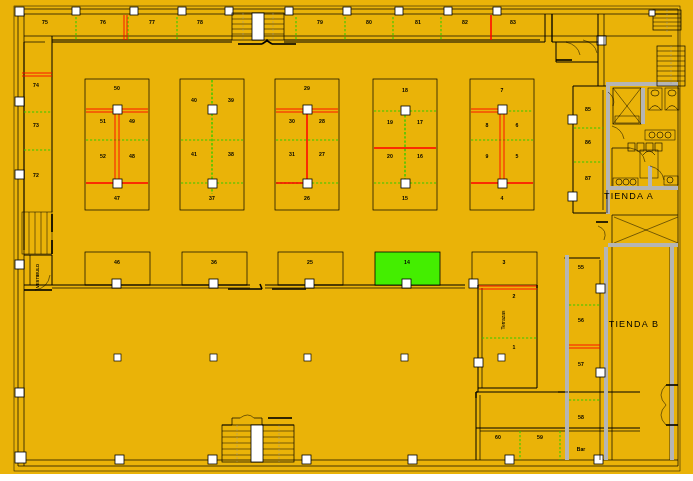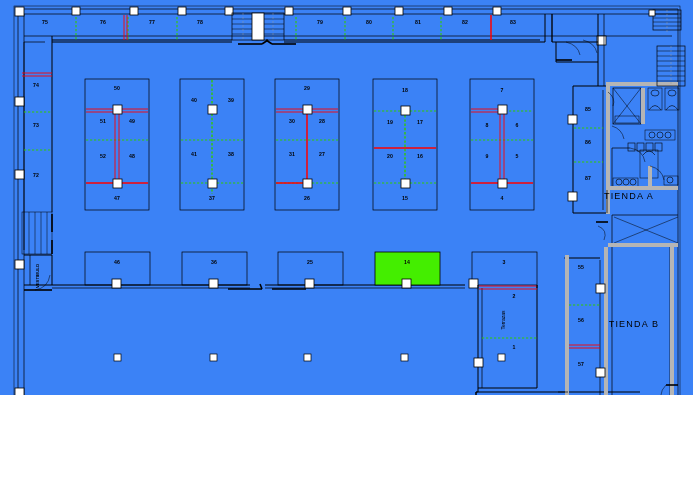--- a/index.html
+++ b/index.html
@@ -6,22 +6,22 @@
     margin: 0;
     padding: 0;
     background: #ffffff;
   }
   body {
     font-family: "Liberation Sans", sans-serif;
   }
   #plan-root {
     position: relative;
     width: 693px;
-    height: 395px;
-    background: #3b82f6;
+    height: 474px;
+    background: #eab308;
     overflow: hidden;
   }
   #plan-svg {
     position: absolute;
     left: 0;
     top: 0;
     width: 693px;
     height: 481px;
     display: block;
   }

